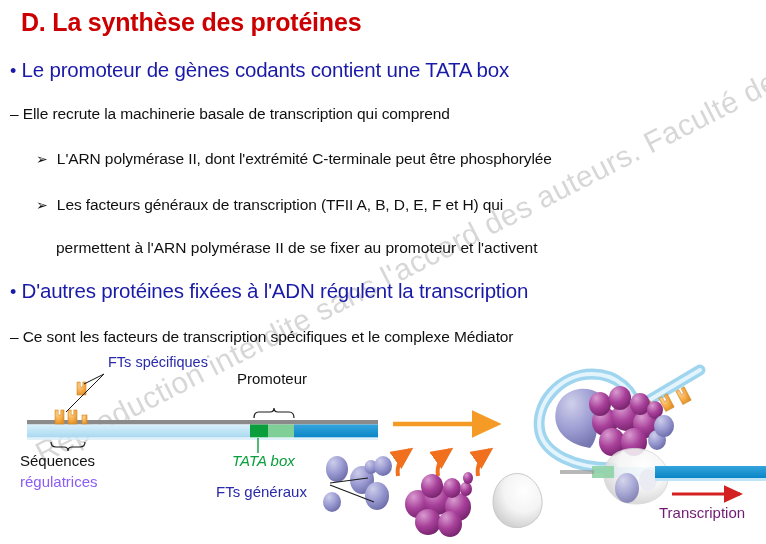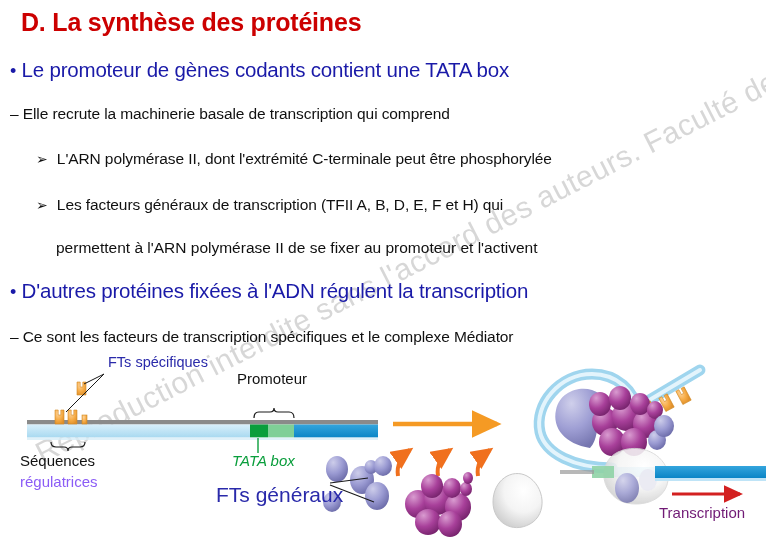--- a/index.html
+++ b/index.html
@@ -249,18 +249,18 @@
 
     <div class="figlabel" style="left:108px;top:2px;font-size:14.5px;color:#2a2aaa;font-weight:normal;">FTs spécifiques</div>
 
     <div class="figlabel" style="left:237px;top:18px;font-size:15px;color:#111;">Promoteur</div>
 
     <div class="figlabel" style="left:232px;top:100px;font-size:15px;color:#0a9e3c;font-style:italic;">TATA box</div>
 
     <div class="figlabel" style="left:20px;top:100px;font-size:15px;color:#111;">Séquences</div>
     <div class="figlabel" style="left:20px;top:121px;font-size:15px;color:#8b5cf6;">régulatrices</div>
 
-    <div class="figlabel" style="left:216px;top:131px;font-size:21px;color:#2a2aaa;">FTs généraux</div>
+    <div class="figlabel" style="left:216px;top:131px;font-size:15px;color:#2a2aaa;">FTs généraux</div>
 
     <div class="figlabel" style="left:659px;top:152px;font-size:15px;color:#701a75;">Transcription</div>
   </div>
 
 </div>
 
 </body></html>

